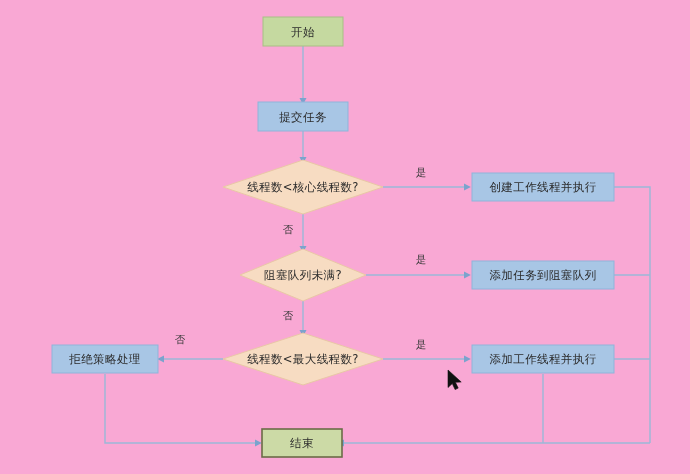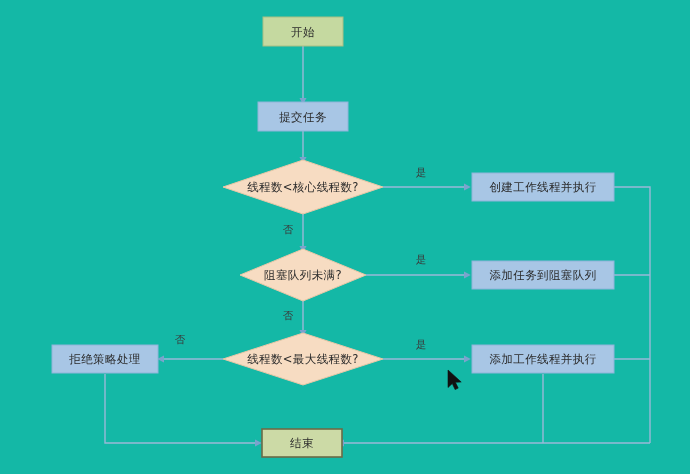--- a/index.html
+++ b/index.html
@@ -10,21 +10,21 @@
   body {
     width: 690px;
     height: 474px;
     overflow: hidden;
     font-family: "DejaVu Sans", "Liberation Sans", sans-serif;
   }
   #canvas {
     position: relative;
     width: 690px;
     height: 474px;
-    background: #14b8a6;
+    background: #f9a8d4;
   }
   svg#flow {
     position: absolute;
     left: 0;
     top: 0;
     width: 690px;
     height: 474px;
   }
   .node-text {
     font-family: "DejaVu Sans", "Liberation Sans", sans-serif;

